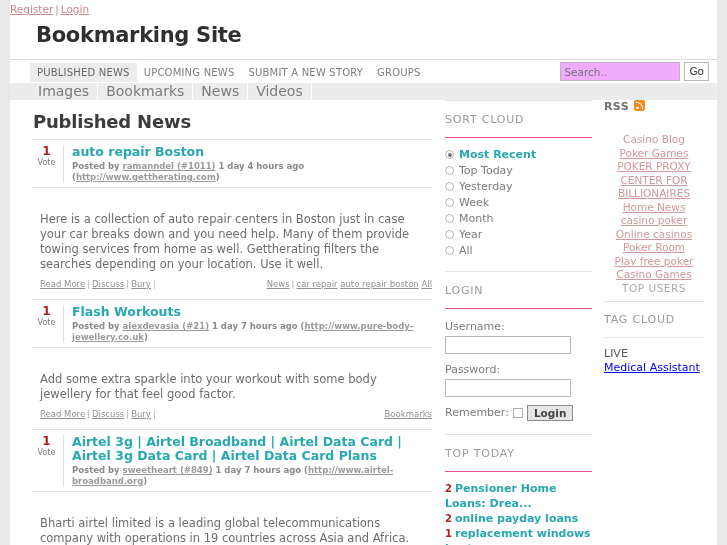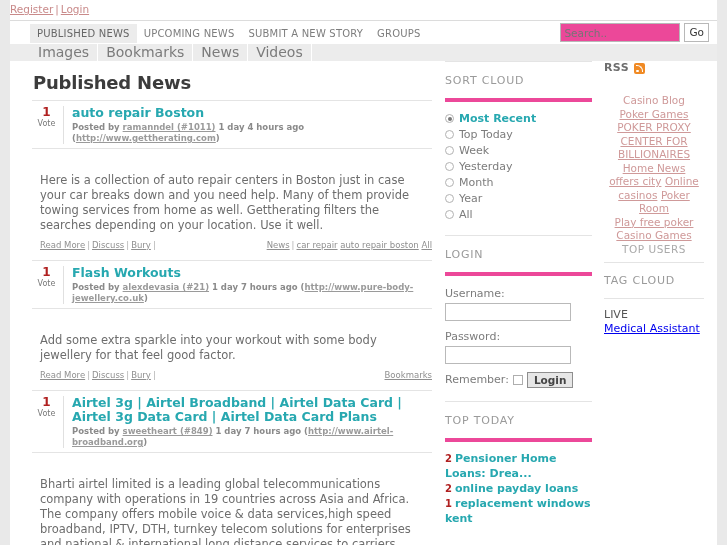--- a/index.html
+++ b/index.html
@@ -83,21 +83,21 @@
   }
   .searchwrap input[type=text] {
     width: 112px;
     height: 15px;
     font-size: 10.5px;
     font-family: "DejaVu Sans", "Liberation Sans", sans-serif;
     color: #333;
     border: 1px solid #b8b8b8;
     padding: 1px 3px;
     box-sizing: content-box;
-    background: #ec4899;
+    background: #f0abfc;
   }
   .searchwrap .gobtn {
     margin-left: 4px;
     font-size: 10.5px;
     border: 1px solid #b8b8b8;
     background: #fff;
     color: #333;
     padding: 1px 4px;
     height: 19px;
     line-height: 15px;
@@ -141,21 +141,21 @@
   }
   .page-title {
     font-size: 18px;
     font-weight: bold;
     color: #3c3c3c;
     padding: 11px 0 7px 1px;
     letter-spacing: -0.2px;
   }
   .rss {
     display: flex;
-    align-items: flex-end;
+    align-items: flex-start;
     gap: 5px;
     padding-bottom: 8px;
   }
   .rss .rss-label {
     font-size: 11px;
     color: #6e6e6e;
     font-weight: bold;
     letter-spacing: 0.4px;
   }
   .rss-icon {
@@ -250,21 +250,21 @@
   
   .block { margin-bottom: 0; }
   .block-title {
     border-top: 1px solid #e4e4e4;
     font-size: 11px;
     color: #9a9a9a;
     letter-spacing: 0.8px;
     padding: 12px 0 11px 0;
   }
   .block-body {
-    border-top: 4px solid #ec4899;
+    border-top: 1px solid #ec4899;
     padding: 9px 0 12px 0;
   }
   .radio-row {
     display: flex;
     align-items: center;
     gap: 5px;
     line-height: 15px;
     padding-bottom: 1px;
   }
   .radio {
@@ -355,20 +355,21 @@
 </style>
 </head>
 <body>
 
 <div class="page">
 
   <div class="topbar">
     <a href="#">Register</a><span class="sep">|</span><a href="#">Login</a>
   </div>
 
+  <div class="site-title">Bookmarking Site</div>
 
   <div class="mainnav">
     <div class="mainnav-items">
       <a href="#" class="active">PUBLISHED NEWS</a>
       <a href="#">UPCOMING NEWS</a>
       <a href="#">SUBMIT A NEW STORY</a>
       <a href="#">GROUPS</a>
     </div>
     <div class="searchwrap">
       <input type="text" placeholder="Search.." style="">
@@ -475,25 +476,25 @@
           <div class="radio-row selected">
             <span class="radio on"></span>
             <span class="radio-label">Most Recent</span>
           </div>
           <div class="radio-row">
             <span class="radio"></span>
             <span class="radio-label">Top Today</span>
           </div>
           <div class="radio-row">
             <span class="radio"></span>
-            <span class="radio-label">Week</span>
+            <span class="radio-label">Yesterday</span>
           </div>
           <div class="radio-row">
             <span class="radio"></span>
-            <span class="radio-label">Yesterday</span>
+            <span class="radio-label">Week</span>
           </div>
           <div class="radio-row">
             <span class="radio"></span>
             <span class="radio-label">Month</span>
           </div>
           <div class="radio-row">
             <span class="radio"></span>
             <span class="radio-label">Year</span>
           </div>
           <div class="radio-row">
@@ -539,21 +540,21 @@
         <span class="rss-label">RSS</span>
         <span class="rss-icon"></span>
       </div>
 
       <div class="rlinks">
         <a href="#" class="plain">Casino Blog</a><br>
         <a href="#">Poker Games</a><br>
         <a href="#">POKER PROXY</a><br>
         <a href="#">CENTER FOR BILLIONAIRES</a><br>
         <a href="#">Home News</a><br>
-        <a href="#">offers city</a>
+        <a href="#">casino poker</a>
         <a href="#">Online casinos</a>
         <a href="#">Poker Room</a><br>
         <a href="#">Play free poker</a><br>
         <a href="#">Casino Games</a><br>
         <span class="nolink">TOP USERS</span>
       </div>
 
       <div class="rblock-title">TAG CLOUD</div>
       <div class="rblock-body">
         <span class="nolink">LIVE</span>

